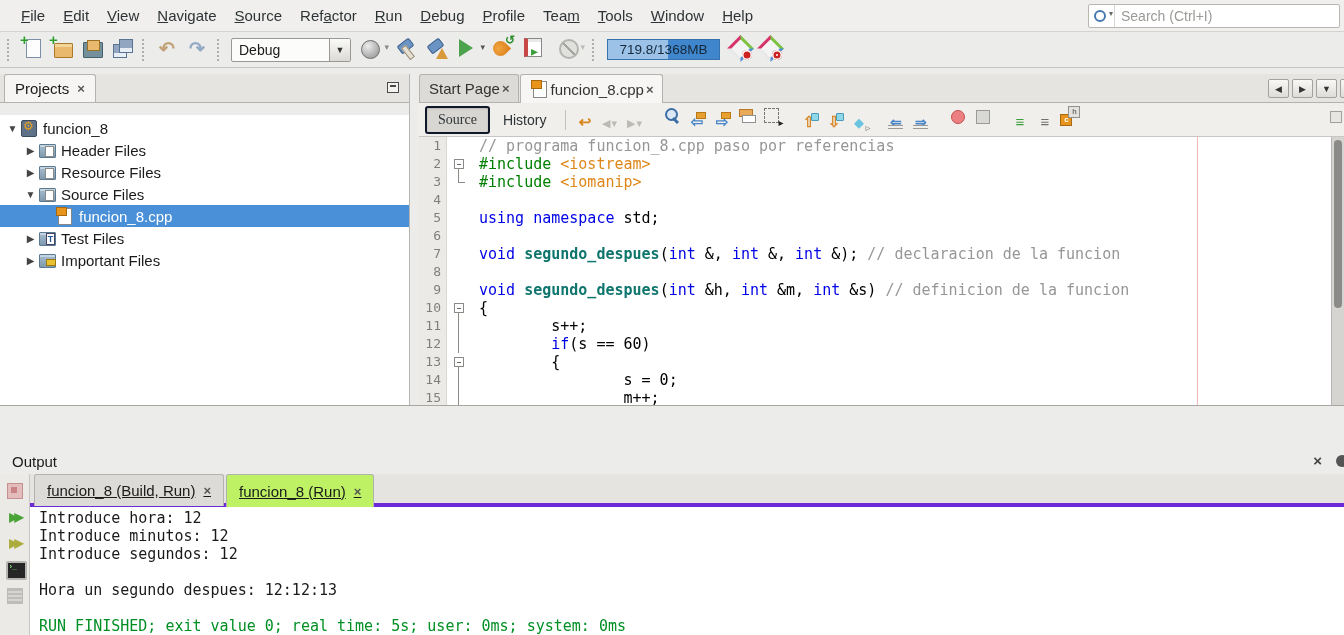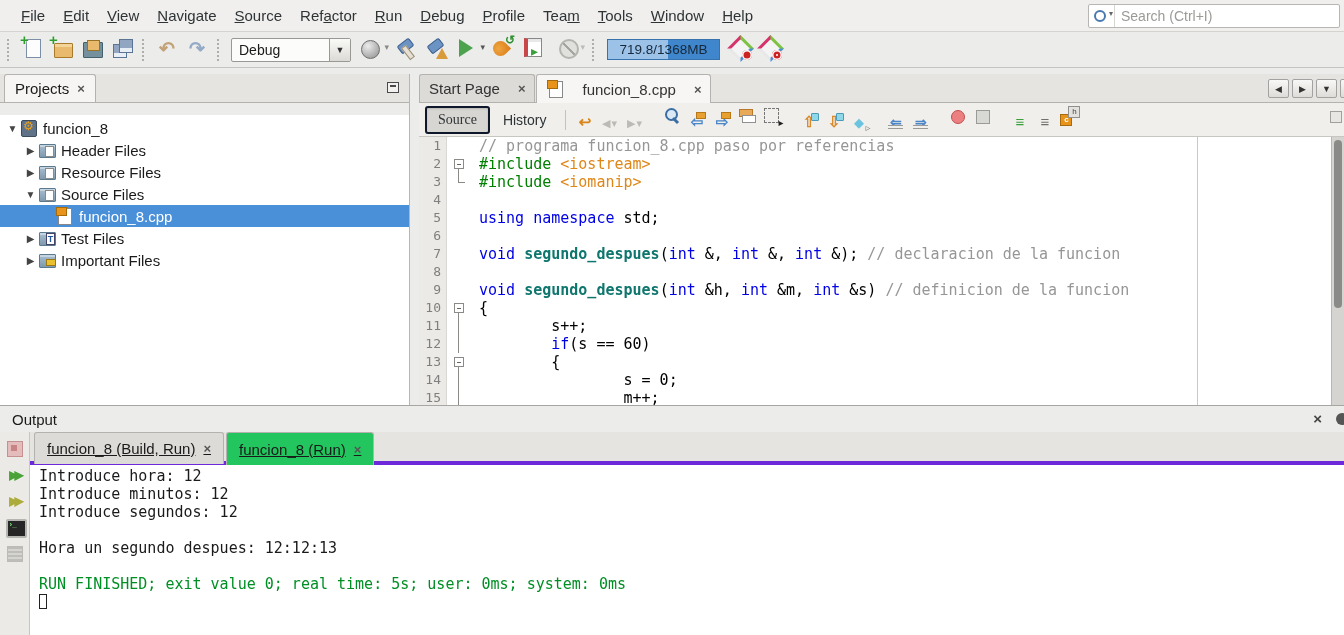--- a/index.html
+++ b/index.html
@@ -80,21 +80,21 @@
   .icn-folder::after { content:""; position:absolute; left:8px; top:5px; width:7px; height:9px; background:#fff; border:1px solid #8a8a86; }
   .icn-folder-test::after { content:"T"; position:absolute; left:9px; top:4px; width:7px; height:10px; background:#fff; border:1px solid #446; color:#225599; font-size:9px; font-weight:bold; text-align:center; line-height:10px; }
   .icn-folder-imp::after { content:""; position:absolute; left:9px; top:8px; width:8px; height:5px; background:#e8c030; border:1px solid #9a7a10; }
   .icn-cpp::before { content:""; position:absolute; left:3px; top:1px; width:12px; height:15px; background:#fff; border:1px solid #888; }
   .icn-cpp::after { content:""; position:absolute; left:1px; top:0px; width:9px; height:7px; background:#e8941a; border:1px solid #a8690a; }
   .splitter { width:9px; background:#ececea; }
 
   
   .editor { flex:1; display:flex; flex-direction:column; min-width:0; }
   .etabs { height:29px; background:#e6e4e0; border-bottom:1px solid #b4b2ae; display:flex; align-items:flex-end; position:relative; }
-  .etab { height:28px; border:1px solid #b4b2ae; border-bottom:none; border-radius:3px 3px 0 0; padding:0 9px; display:flex; align-items:center; gap:18px; margin-right:1px; background:#dddbd7; font-size:15px; color:#333; }
+  .etab { height:28px; border:1px solid #b4b2ae; border-bottom:none; border-radius:3px 3px 0 0; padding:0 9px; display:flex; align-items:center; gap:2px; margin-right:1px; background:#dddbd7; font-size:15px; color:#333; }
   .etab.active { background:#f7f6f4; margin-bottom:-1px; height:29px; }
   .etab .ticn { width:18px; height:18px; position:relative; }
   .tabnav { position:absolute; right:2px; top:5px; display:flex; gap:3px; }
   .tabnav .nbtn { width:21px; height:19px; border:1px solid #a4a2a0; border-radius:2px; background:linear-gradient(#f8f8f6,#dedcd8); text-align:center; font-size:9px; line-height:18px; color:#333; }
   .tabnav .nbtn.sliver { width:10px; margin-right:-8px; }
   .etoolbar { height:34px; background:#f0efec; border-bottom:1px solid #c8c6c2; display:flex; align-items:center; padding:0 6px; position:relative; }
   .viewbtn { font-size:14px; padding:4px 11px; border-radius:3px; color:#2e3436; margin-right:2px; }
   .viewbtn.pressed { background:#d8d6d2; border:2px solid #0f172a; box-shadow:inset 0 1px 2px rgba(0,0,0,.15);font-family:Liberation Serif, serif; }
   .sep { width:1px; height:20px; background:#c4c2be; margin:0 6px; }
   .ei { width:23px; height:22px; margin:0 1px; position:relative; display:inline-flex; align-items:center; justify-content:center; font-size:15px; }
@@ -136,38 +136,38 @@
   .tk-str { color:#df8618; }
   .tk-kw { color:#0000e6; }
   .tk-fn { color:#0f766e; font-weight:bold; }
   .tk-pl { color:#000; }
   .margin-line { position:absolute; top:0; bottom:0; left:778px; width:1px; background:#f2b8b8; }
   .vscroll { position:absolute; right:0; top:0; bottom:0; width:13px; background:#d6d4d0; border-left:1px solid #b8b6b2; }
   .vthumb { position:absolute; left:2px; right:2px; top:3px; height:168px; background:#8a8a88; border-radius:5px; }
 
   
   .output { height:230px; border-top:1px solid #a8a6a2; background:#ececea; display:flex; flex-direction:column; }
-  .ohdr { height:26px; display:flex; align-items:center; padding:12px 12px; position:relative; font-size:15px; color:#1a1a1a; }
+  .ohdr { height:26px; display:flex; align-items:center; padding:12px 12px; position:relative; font-size:15px; color:#1a1a1a;margin-top:42px; }
   .ohdr .oclose { position:absolute; right:22px; top:4px; font-size:15px; color:#444; font-weight:bold; }
   .ohdr .omax { position:absolute; right:-4px; top:7px; width:12px; height:12px; border-radius:50%; background:#555; }
   .obody { flex:1; display:flex; min-height:0; }
   .ostrip { width:30px; background:#eceae6; border-right:1px solid #c8c6c2; display:flex; flex-direction:column; align-items:center; padding-top:8px; }
   .osi { width:22px; height:20px; position:relative; margin-bottom:6px; }
   [data-name="stop-run-icon"]::before { content:""; position:absolute; left:3px; top:1px; width:14px; height:14px; background:#e4bcbc; border:1px solid #c49090; }
   [data-name="stop-run-icon"]::after { content:""; position:absolute; left:7px; top:5px; width:6px; height:6px; background:#c88484; }
   [data-name="rerun-icon"], [data-name="rerun-modified-icon"] { font-size:12px; font-weight:bold; letter-spacing:-4px; line-height:18px; text-align:center; }
   [data-name="rerun-icon"] { color:#4aa336; }
   [data-name="rerun-modified-icon"] { color:#acac3c; }
   [data-name="terminal-icon"]::before { content:""; position:absolute; left:2px; top:1px; width:17px; height:15px; background:#262626; border:2px solid #b4b4b0; border-radius:2px; }
   [data-name="terminal-icon"]::after { content:"›_"; position:absolute; left:6px; top:2px; color:#7de87d; font-size:8px; font-weight:bold; }
   [data-name="output-settings-icon"]::before { content:""; position:absolute; left:3px; top:2px; width:14px; height:14px; background:#ccccc8 repeating-linear-gradient(#aaaaa6 0 2px, transparent 2px 4px); border:1px solid #a8a8a4; opacity:.7; }
   .oright { flex:1; display:flex; flex-direction:column; min-width:0; }
   .otabs { height:33px; background:#e6e4e0; border-bottom:4px solid #6d28d9; display:flex; align-items:flex-start; padding-left:4px;text-decoration:underline; }
   .otab { height:32px; border:1px solid #b4b2ae; border-bottom:none; border-radius:3px 3px 0 0; padding:0 12px; display:flex; align-items:center; gap:8px; margin-right:2px; background:#dddbd7; font-size:15px; }
-  .otab.active { background:#22c55e; margin-bottom:-1px; height:33px; }
+  .otab.active { background:#bef264; margin-bottom:-1px; height:33px; }
   .console { flex:1; background:#fff; font-family:"DejaVu Sans Mono", monospace; font-size:15px; line-height:18px; padding:2px 8px 0 9px; white-space:pre; overflow:hidden; }
   .con-line { height:18px; }
   .con-green { color:#008f24; }
   .caret { display:inline-block; width:8px; height:15px; border:1px solid #222; vertical-align:-2px; }
 </style>
 </head>
 <body>
 
 <div class="menubar" data-name="menu-bar">
   <div id="menus" data-name="menus"><span class="menu-item" data-name="menu-file"><u>F</u>ile</span><span class="menu-item" data-name="menu-edit"><u>E</u>dit</span><span class="menu-item" data-name="menu-view"><u>V</u>iew</span><span class="menu-item" data-name="menu-navigate"><u>N</u>avigate</span><span class="menu-item" data-name="menu-source"><u>S</u>ource</span><span class="menu-item" data-name="menu-refactor">Ref<u>a</u>ctor</span><span class="menu-item" data-name="menu-run"><u>R</u>un</span><span class="menu-item" data-name="menu-debug"><u>D</u>ebug</span><span class="menu-item" data-name="menu-profile"><u>P</u>rofile</span><span class="menu-item" data-name="menu-team">Tea<u>m</u></span><span class="menu-item" data-name="menu-tools"><u>T</u>ools</span><span class="menu-item" data-name="menu-window"><u>W</u>indow</span><span class="menu-item" data-name="menu-help"><u>H</u>elp</span></div>

